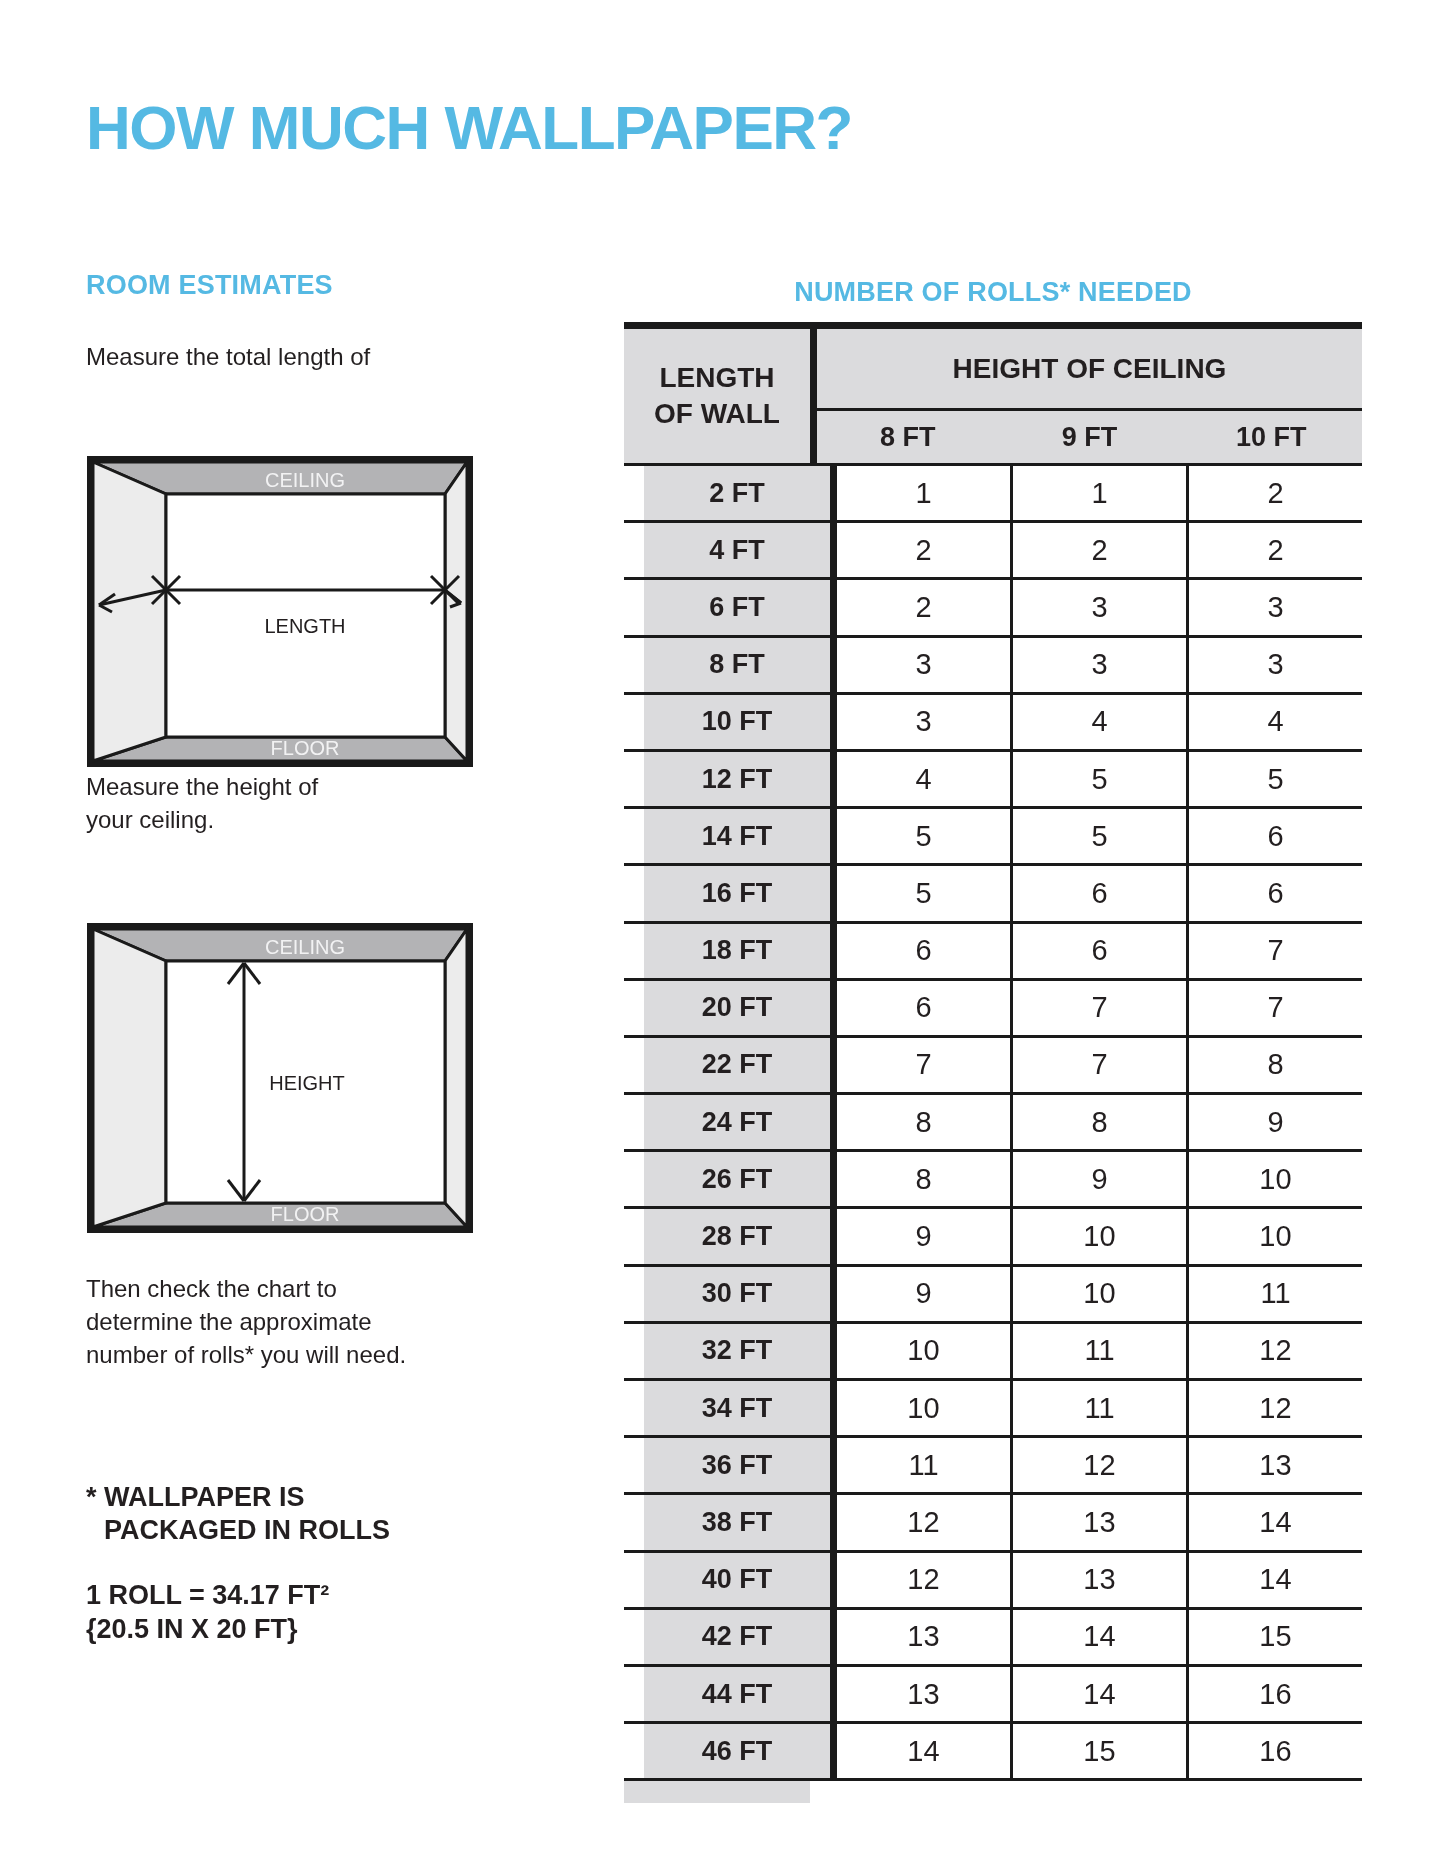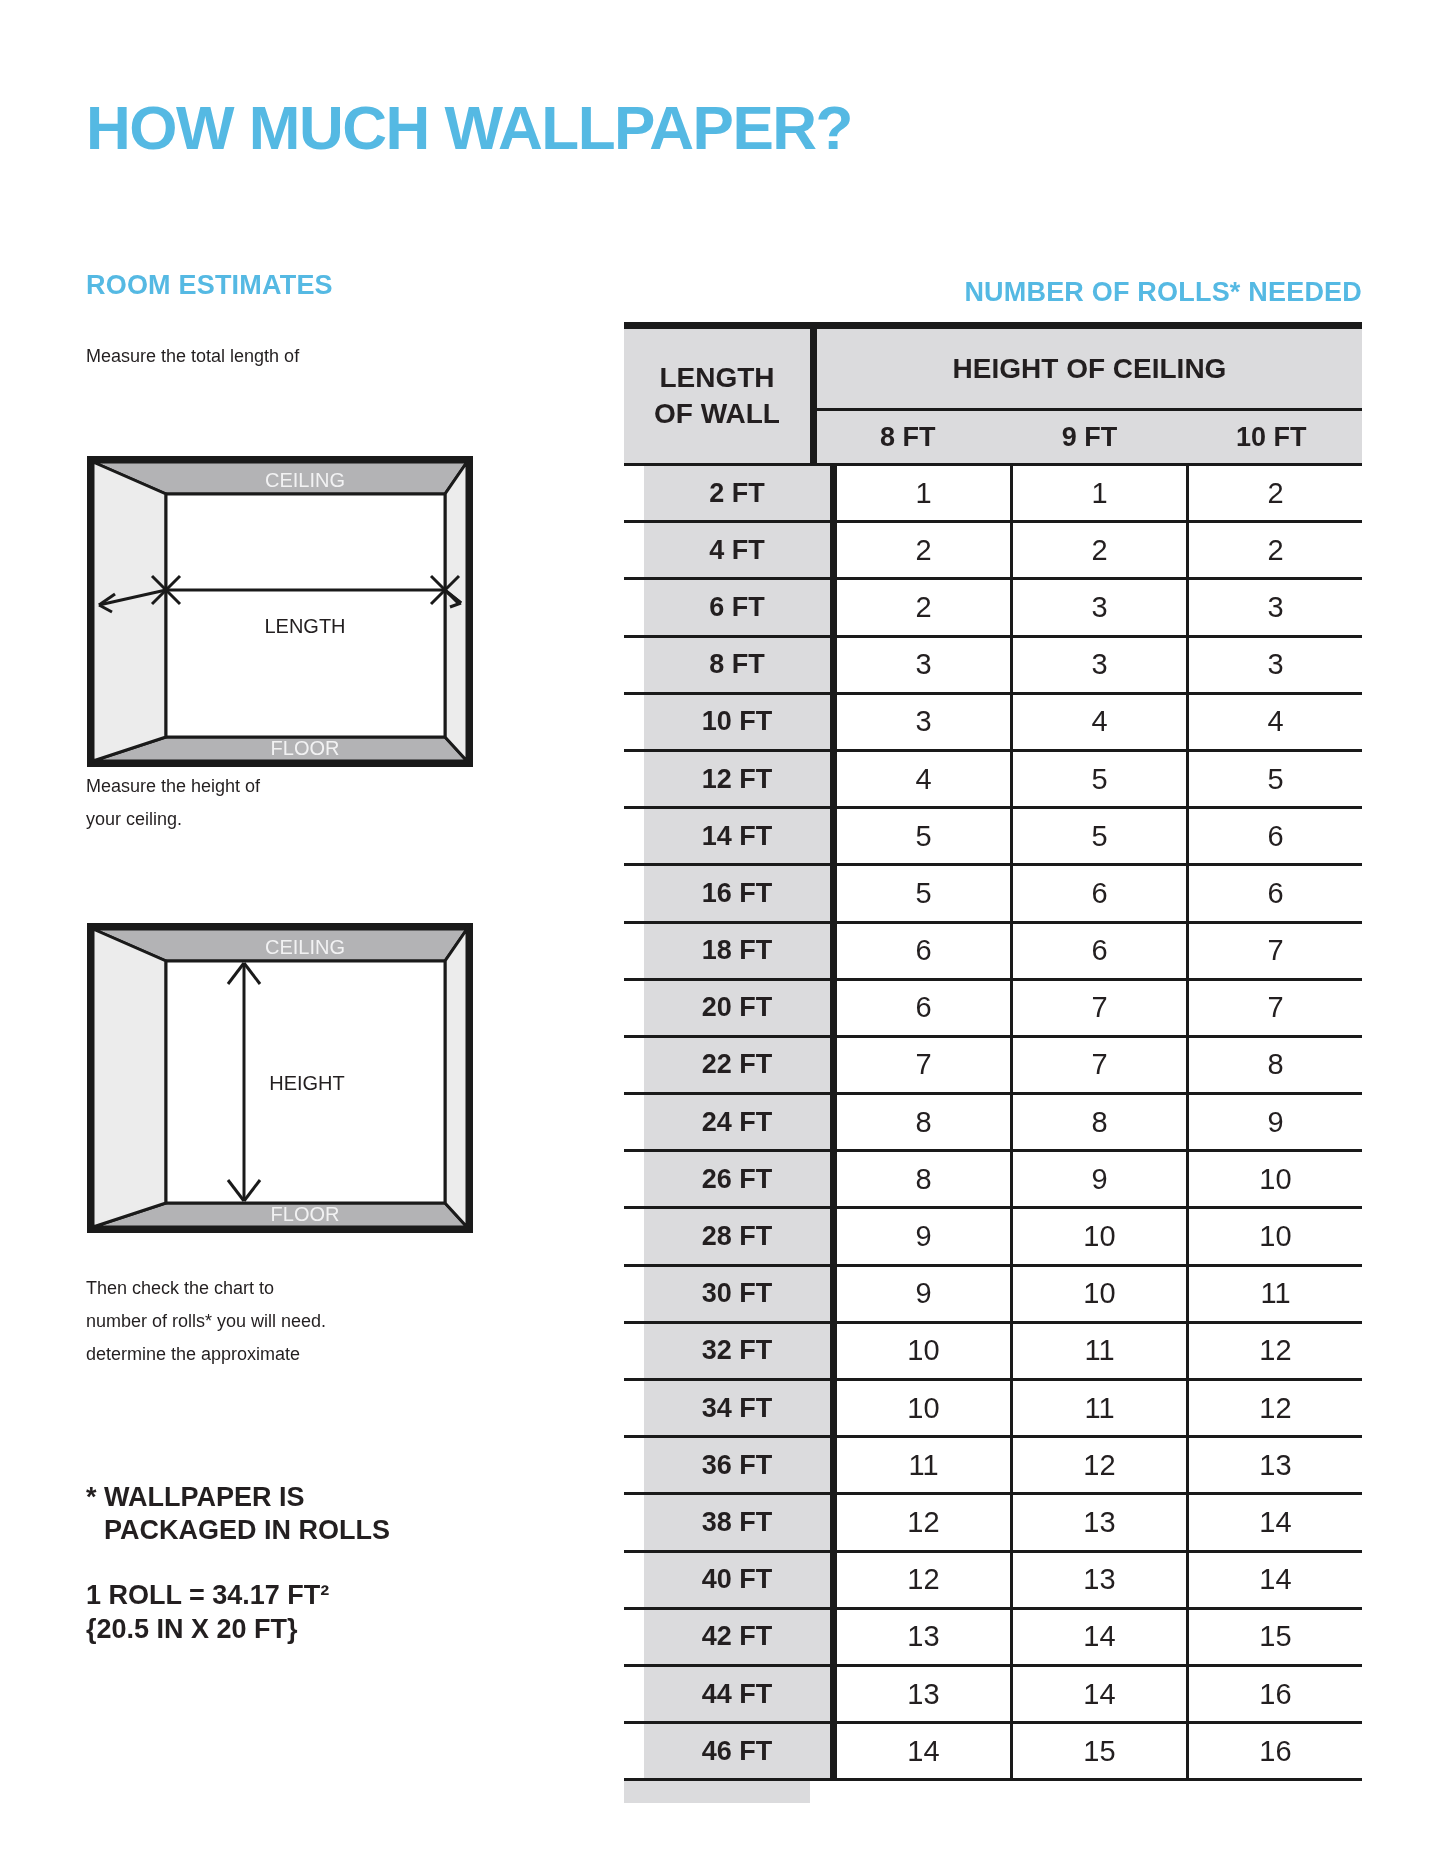--- a/index.html
+++ b/index.html
@@ -6,32 +6,32 @@
     --accent:#55b9e3; --ink:#231f20; --line:#1a1a1a;
     --cellgray:#dbdbdd; --ceilgray:#b3b3b5; --wallgray:#ececec;
   }
   *{margin:0;padding:0;box-sizing:border-box;}
   html,body{width:1445px;height:1870px;background:#ffffff;overflow:hidden;
     font-family:"Liberation Sans",sans-serif;color:var(--ink);}
   .abs{position:absolute;}
   
   .page-title{left:86px;top:92px;font-size:62px;font-weight:bold;color:var(--accent);letter-spacing:-1.5px;white-space:nowrap;}
   .sec-head{left:86px;top:270px;font-size:27px;font-weight:bold;color:var(--accent);letter-spacing:.2px;}
-  .body-par{font-size:18px;line-height:33px;color:var(--ink);}
+  .body-par{font-size:24px;line-height:33px;color:var(--ink);}
   .par1{left:86px;top:340px;}
   .par2{left:86px;top:770px;}
   .par3{left:86px;top:1272px;}
   .footnote{left:86px;top:1481px;font-size:27px;line-height:33px;font-weight:bold;}
   .footnote .indent{padding-left:18px;}
   .rollnote{left:86px;top:1578px;font-size:27px;line-height:34px;font-weight:bold;}
   .diagram{left:87px;}
   .d1{top:456px;}
   .d2{top:923px;}
   
-  .tbl-heading{left:624px;top:277px;width:738px;text-align:right;font-size:27px;font-weight:bold;color:var(--accent);letter-spacing:.2px;}
+  .tbl-heading{left:624px;top:277px;width:738px;text-align:center;font-size:27px;font-weight:bold;color:var(--accent);letter-spacing:.2px;}
   .rolls-table{left:624px;top:322px;width:738px;}
   .t-top{height:7px;background:var(--line);}
   .t-head{display:flex;height:134px;}
   .t-rowhead{width:186px;background:var(--cellgray);display:flex;flex-direction:column;
     align-items:center;justify-content:center;font-size:28px;font-weight:bold;line-height:36px;}
   .t-div{width:7px;background:var(--line);flex:0 0 7px;}
   .t-colgroup{flex:1;display:flex;flex-direction:column;background:var(--cellgray);justify-content:flex-end;}
   .t-hoc{height:79px;display:flex;align-items:center;justify-content:center;font-size:28px;font-weight:bold;}
   .t-hline{height:3px;background:var(--line);}
   .t-subs{flex:1;display:flex;}
@@ -100,22 +100,22 @@
     <line x1="157" y1="40" x2="141" y2="61"></line>
       <line x1="157" y1="40" x2="173" y2="61"></line>
     <line x1="157" y1="278" x2="141" y2="257"></line>
       <line x1="157" y1="278" x2="173" y2="257"></line>
   </g>
   <text x="220" y="167" font-size="20" fill="#231f20" text-anchor="middle">HEIGHT</text>
 </svg>
 
 <div class="abs body-par par3">
   <div>Then check the chart to</div>
+  <div>determine the approximate</div>
   <div>number of rolls* you will need.</div>
-  <div>determine the approximate</div>
 </div>
 
 <div class="abs footnote">
   <div>* WALLPAPER IS</div>
   <div class="indent">PACKAGED IN ROLLS</div>
 </div>
 
 <div class="abs rollnote">
   <div>1 ROLL = 34.17 FT²</div>
   <div>{20.5 IN X 20 FT}</div>

